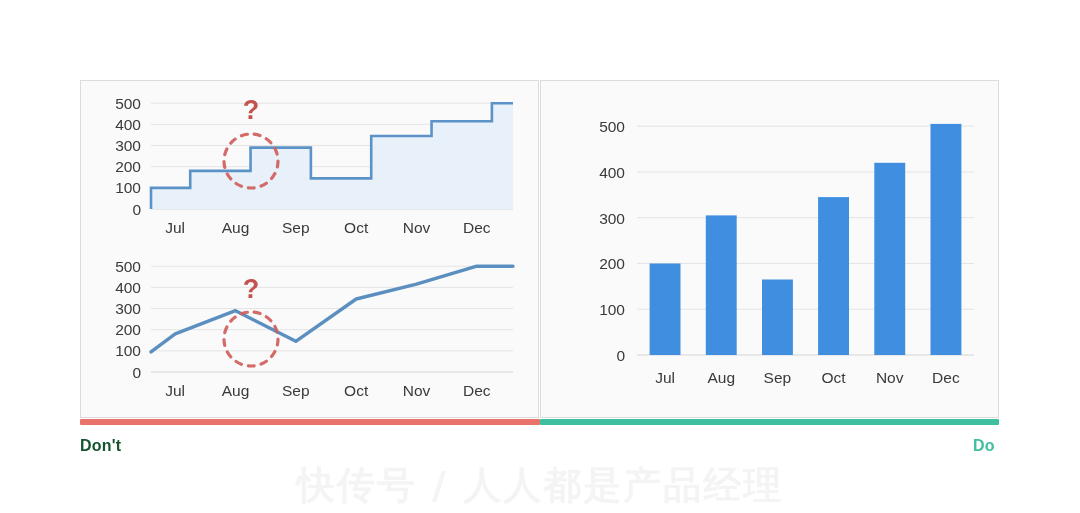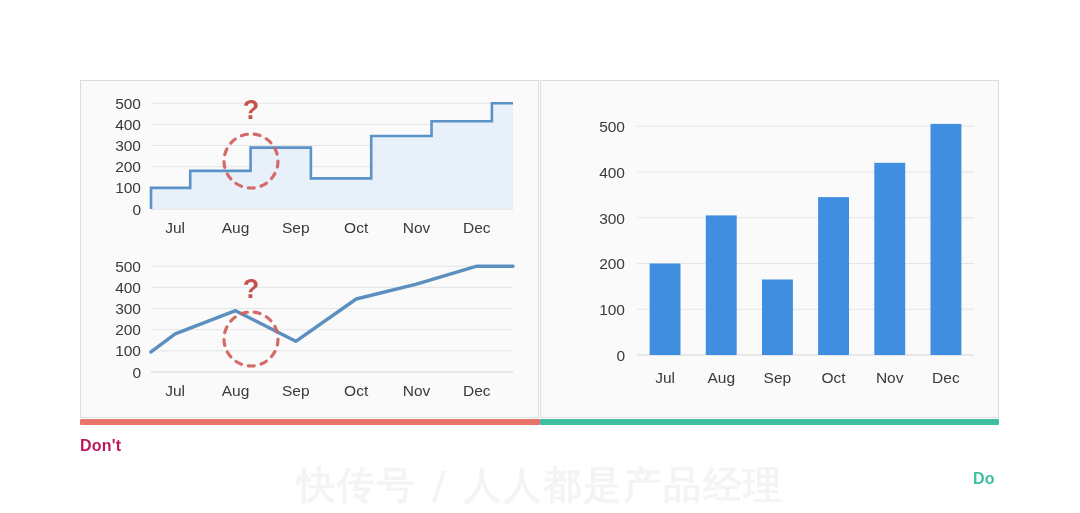--- a/index.html
+++ b/index.html
@@ -58,21 +58,21 @@
   }
 
   .verdict-label {
     position: absolute;
     top: 437px;
     font-size: 16px;
     font-weight: bold;
     letter-spacing: 0.2px;
   }
   #label-dont { left: 80px; }
-  #label-do   { left: 973px; margin-top: 33px; }
+  #label-do   { left: 973px; }
 
   
   .chart {
     position: absolute;
   }
   .chart svg {
     display: block;
   }
 
   .ytick, .xtick {
@@ -252,18 +252,18 @@
             <text x="320.7" y="280" class="xtick">Nov</text>
             <text x="376.9" y="280" class="xtick">Dec</text>
           </g>
       </svg>
     </div>
   </div>
 
   <div class="verdict-bar" id="bar-dont" style="background: rgb(232, 115, 106);"></div>
   <div class="verdict-bar" id="bar-do" style="background: rgb(62, 191, 160);"></div>
 
-  <div class="verdict-label" id="label-dont" style="color: #be185d;">Don't</div>
+  <div class="verdict-label" id="label-dont" style="color: #14532d;">Don't</div>
   <div class="verdict-label" id="label-do" style="color: rgb(62, 191, 160);">Do</div>
 
   <div id="watermark" style="color: rgb(244, 244, 244);">快传号 / 人人都是产品经理</div>
 
 </div>
 
 </body></html>

